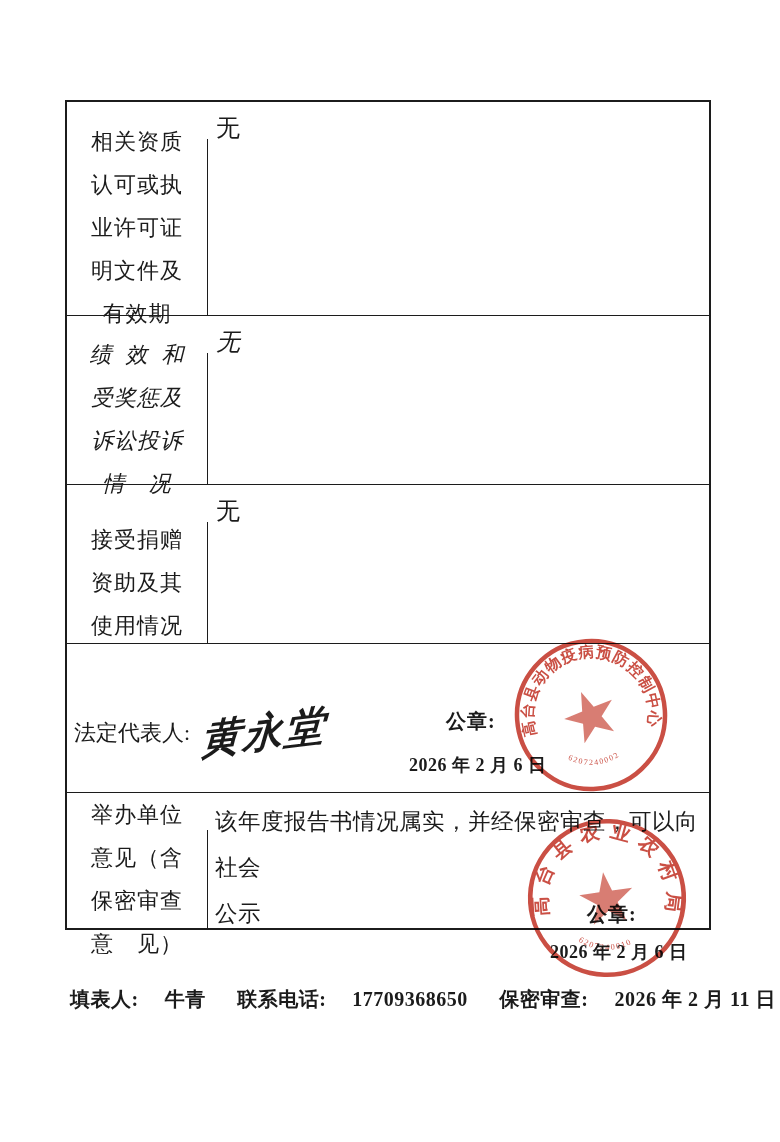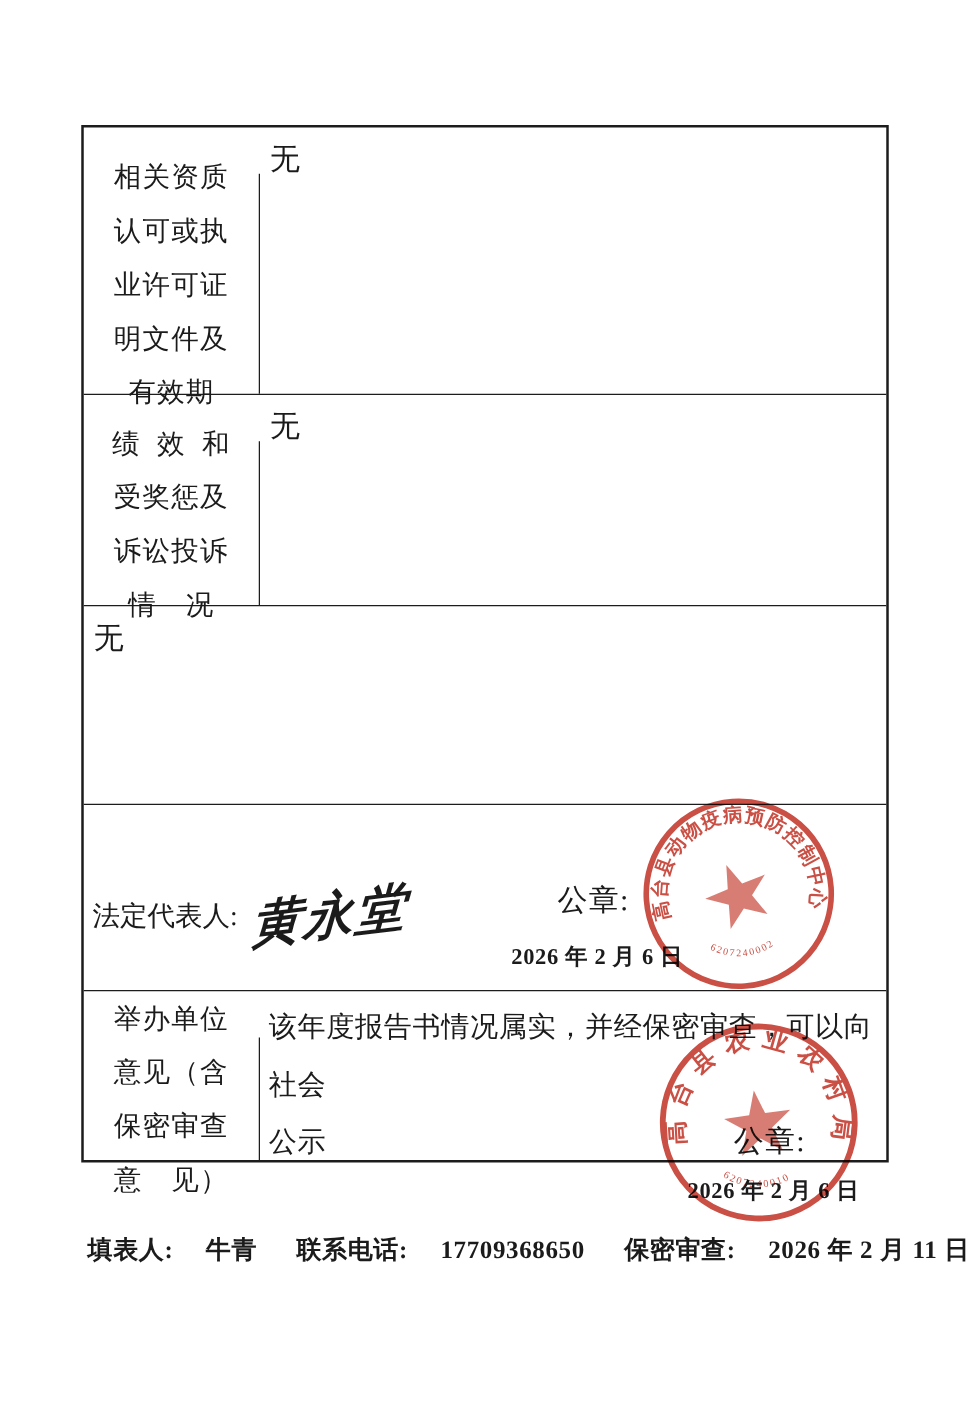--- a/index.html
+++ b/index.html
@@ -17,30 +17,30 @@
   .t-row + .t-row{border-top:1.5px solid #1c1c1c;}
   .t-label{
     width:141px;box-sizing:border-box;border-right:1.5px solid #1c1c1c;
     display:flex;align-items:center;justify-content:center;text-align:center;
     white-space:pre-wrap;font-size:22px;line-height:43px;letter-spacing:1px;margin-top:37px;
   }
   .t-content{
     flex:1;position:relative;box-sizing:border-box;
     font-size:22.5px;line-height:46px;
   }
-  .r1{height:213px;} .r2{height:169px;} .r3{height:159px;} .r4{height:149px;} .r5{height:136px;}
+  .r1{height:213px;} .r2{height:169px;font-style:italic;} .r3{height:159px;} .r4{height:149px;} .r5{height:136px;}
   .none-value{position:absolute;left:8px;top:12px;font-size:24px;line-height:28px;}
   .statement{position:absolute;left:7px;top:6px;right:6px;white-space:pre-wrap;letter-spacing:0.5px;}
   .legal-row{position:absolute;left:7px;top:66px;font-size:22px;white-space:nowrap;}
   .signature{
     display:inline-block;font-size:40px;font-weight:600;font-style:italic;
     transform:rotate(-7deg) skewX(-10deg);transform-origin:left bottom;
     margin-left:10px;letter-spacing:2px;line-height:40px;vertical-align:-14px;
   }
-  .seal-label{position:absolute;font-size:24px;font-weight:400;letter-spacing:1px;}
+  .seal-label{position:absolute;font-size:20px;font-weight:700;letter-spacing:1px;}
   .seal-date{position:absolute;font-size:18px;font-weight:700;letter-spacing:0.5px;white-space:nowrap;}
   .pos-seal-label-4{left:379px;top:54px;}
   .pos-seal-date-4{left:342px;top:98px;}
   .pos-seal-label-5{left:379px;top:98px;}
   .pos-seal-date-5{left:342px;top:136px;}
   
   .seal{position:absolute;mix-blend-mode:multiply;opacity:0.9;pointer-events:none;}
   .seal-1{left:511px;top:635px;width:160px;height:160px;}
   .seal-2{left:524px;top:815px;width:166px;height:166px;}
   
@@ -71,20 +71,23 @@
     <div class="t-label">绩  效  和
 受奖惩及
 诉讼投诉
 情　况</div>
     <div class="t-content">
       <span class="none-value">无</span>
     </div>
   </div>
 
   <div class="t-row r3">
+    <div class="t-label">接受捐赠
+资助及其
+使用情况</div>
     <div class="t-content">
       <span class="none-value">无</span>
     </div>
   </div>
 
   <div class="t-row r4">
     <div class="t-content">
       <div class="legal-row">
         <span>法定代表人:</span><span class="signature">黄永堂</span>
       </div>

